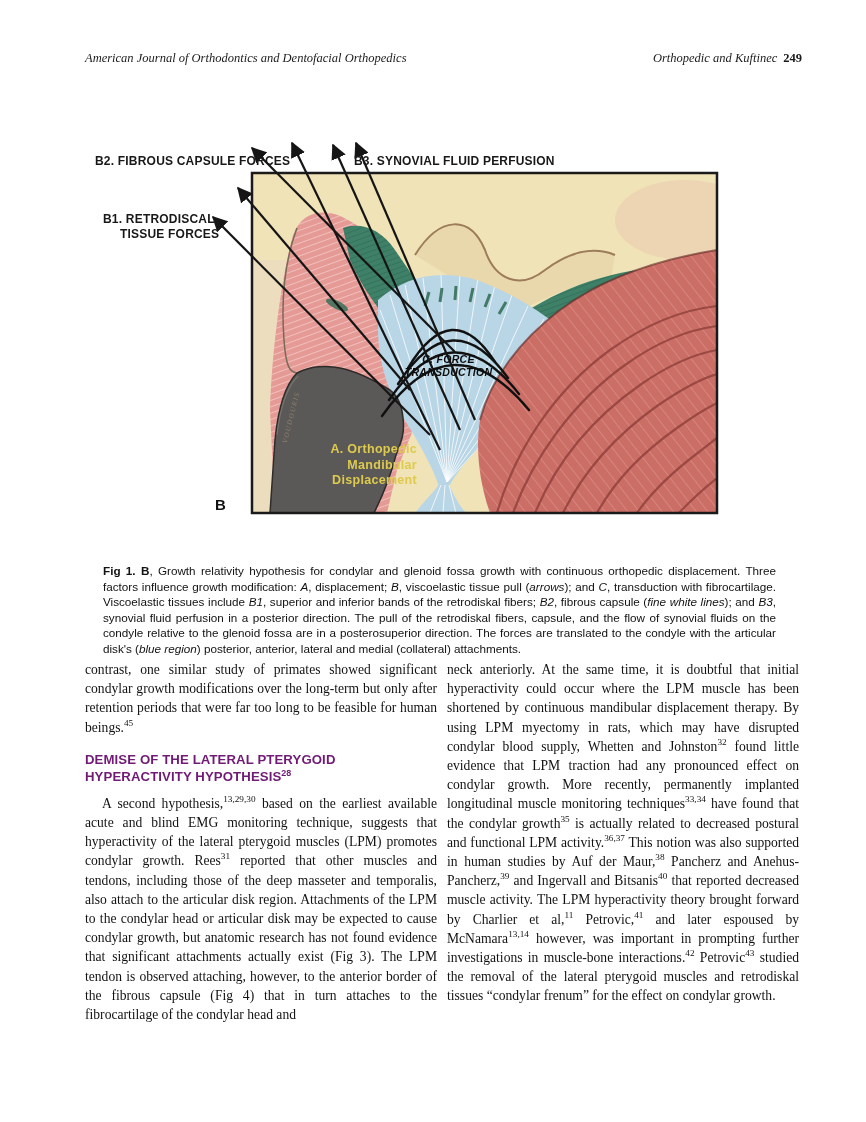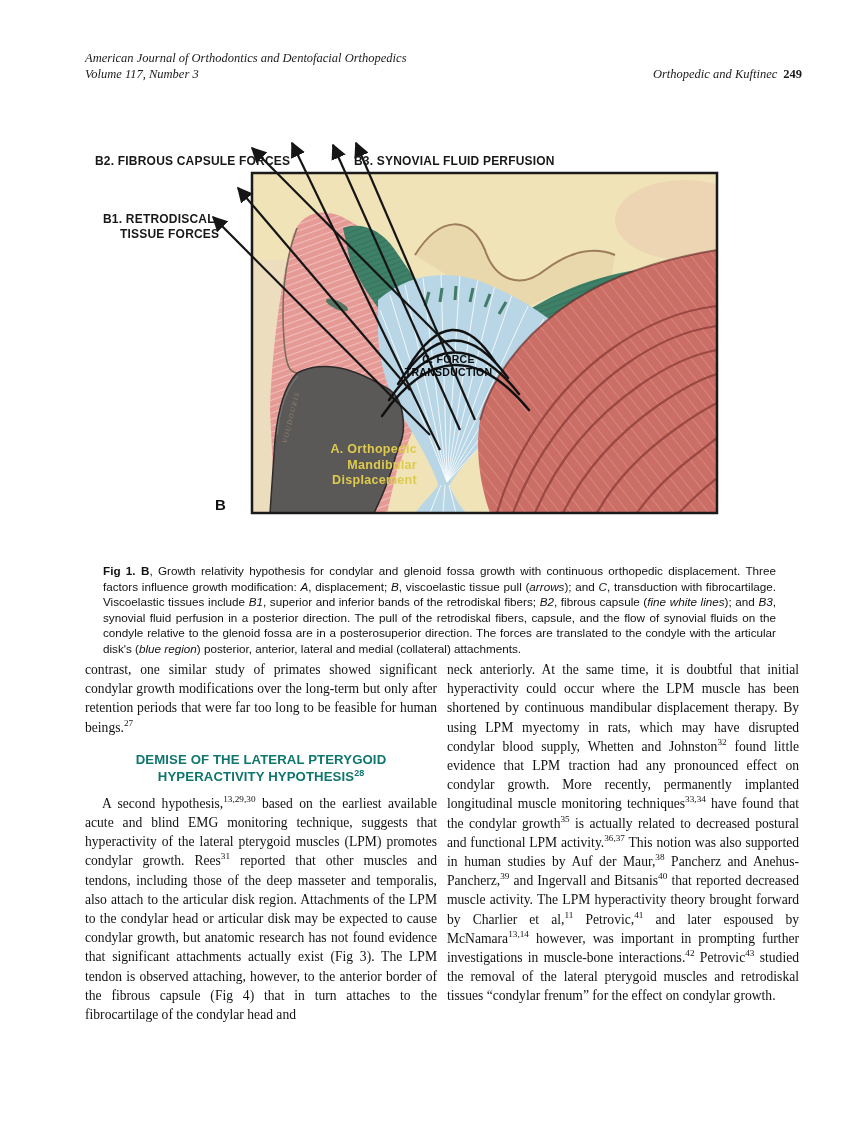--- a/index.html
+++ b/index.html
@@ -36,33 +36,32 @@
   .caption{position:absolute;left:103px;top:528px;width:673px;
            font-family:"Liberation Sans",sans-serif;font-size:11.7px;
            line-height:15.6px;text-align:justify;color:#111;margin-top:35px;}
 
   
   .cols{position:absolute;left:85px;top:660px;width:714px;display:flex;gap:10px;}
   .col{width:352px;font-size:13.6px;line-height:19.2px;text-align:justify;color:#121212;}
   .col p{margin:0;}
   .col p.indent{text-indent:17px;}
   .bodyhead{font-family:"Liberation Sans",sans-serif;font-weight:bold;
-            font-size:13.2px;line-height:17.5px;margin:14px 0 8px 0;text-align:center;
-            letter-spacing:.1px;color:#0f766e;}
+            font-size:13.2px;line-height:17.5px;margin:14px 0 8px 0;text-align:left;
+            letter-spacing:.1px;color:#701a75;}
   sup{font-size:.68em;line-height:0;vertical-align:super;letter-spacing:0;}
 </style>
 </head>
 <body>
 
 <div class="page">
 
   <div class="runhead">
     <div>
       <div>American Journal of Orthodontics and Dentofacial Orthopedics</div>
-      <div>Volume 117, Number 3</div>
     </div>
     <div>
       <span>Orthopedic and Kuftinec</span><span class="pageno">249</span>
     </div>
   </div>
 
   <div class="figwrap">
     <svg width="645" height="414" viewBox="0 0 645 414">
       <defs>
         <clipPath id="boxClip">
@@ -178,38 +177,38 @@
         <line x1="128" y1="107" x2="345" y2="325" marker-start="url(#ah)"></line>
       </g>
     </svg>
 
     <div class="figlabel" style="left:10px;top:6px;">B2. FIBROUS CAPSULE FORCES</div>
     <div class="figlabel" style="left:247px;top:6px;padding-left:22px;">B3. SYNOVIAL FLUID PERFUSION</div>
     <div class="figlabel" style="left:18px;top:64px;">
       <span>B1. RETRODISCAL</span>
       <span class="ind">TISSUE FORCES</span>
     </div>
-    <div class="clabel" style="left:296px;top:243px;">
+    <div class="clabel" style="left:296px;top:243px;font-style:italic;">
       <span>C. FORCE</span><br>
       <span>TRANSDUCTION</span>
     </div>
     <div class="alabel" style="left:162px;top:332px;">
       <span>A. Orthopedic</span><br>
       <span>Mandibular</span><br>
       <span>Displacement</span>
     </div>
     <div class="signature" style="left:196px;top:332px;">VOUDOURIS</div>
     <div class="panelB" style="left:130px;top:386px;">B</div>
   </div>
 
   <div class="caption"><span style="font-weight: bold;">Fig 1. B</span><span>, Growth relativity hypothesis for condylar and glenoid fossa growth with continuous orthopedic displacement. Three factors influence growth modification: </span><span style="font-style: italic;">A</span><span>, displacement; </span><span style="font-style: italic;">B</span><span>, viscoelastic tissue pull (</span><span style="font-style: italic;">arrows</span><span>); and </span><span style="font-style: italic;">C</span><span>, transduction with fibrocartilage. Viscoelastic tissues include </span><span style="font-style: italic;">B1</span><span>, superior and inferior bands of the retrodiskal fibers; </span><span style="font-style: italic;">B2</span><span>, fibrous capsule (</span><span style="font-style: italic;">fine white lines</span><span>); and </span><span style="font-style: italic;">B3</span><span>, synovial fluid perfusion in a posterior direction. The pull of the retrodiskal fibers, capsule, and the flow of synovial fluids on the condyle relative to the glenoid fossa are in a posterosuperior direction. The forces are translated to the condyle with the articular disk's (</span><span style="font-style: italic;">blue region</span><span>) posterior, anterior, lateral and medial (collateral) attachments.</span></div>
 
   <div class="cols">
     <div class="col">
-      <p><span>contrast, one similar study of primates showed significant condylar growth modifications over the long-term but only after retention periods that were far too long to be feasible for human beings.</span><sup>27</sup></p>
+      <p><span>contrast, one similar study of primates showed significant condylar growth modifications over the long-term but only after retention periods that were far too long to be feasible for human beings.</span><sup>45</sup></p>
       <div class="bodyhead"><span>DEMISE OF THE LATERAL PTERYGOID HYPERACTIVITY HYPOTHESIS</span><sup>28</sup></div>
       <p class="indent"><span>A second hypothesis,</span><sup>13,29,30</sup><span> based on the earliest available acute and blind EMG monitoring technique, suggests that hyperactivity of the lateral pterygoid muscles (LPM) promotes condylar growth. Rees</span><sup>31</sup><span> reported that other muscles and tendons, including those of the deep masseter and temporalis, also attach to the articular disk region. Attachments of the LPM to the condylar head or articular disk may be expected to cause condylar growth, but anatomic research has not found evidence that significant attachments actually exist (Fig 3). The LPM tendon is observed attaching, however, to the anterior border of the fibrous capsule (Fig 4) that in turn attaches to the fibrocartilage of the condylar head and</span></p>
     </div>
     <div class="col">
       <p><span>neck anteriorly. At the same time, it is doubtful that initial hyperactivity could occur where the LPM muscle has been shortened by continuous mandibular displacement therapy. By using LPM myectomy in rats, which may have disrupted condylar blood supply, Whetten and Johnston</span><sup>32</sup><span> found little evidence that LPM traction had any pronounced effect on condylar growth. More recently, permanently implanted longitudinal muscle monitoring techniques</span><sup>33,34</sup><span> have found that the condylar growth</span><sup>35</sup><span> is actually related to decreased postural and functional LPM activity.</span><sup>36,37</sup><span> This notion was also supported in human studies by Auf der Maur,</span><sup>38</sup><span> Pancherz and Anehus-Pancherz,</span><sup>39</sup><span> and Ingervall and Bitsanis</span><sup>40</sup><span> that reported decreased muscle activity. The LPM hyperactivity theory brought forward by Charlier et al,</span><sup>11</sup><span> Petrovic,</span><sup>41</sup><span> and later espoused by McNamara</span><sup>13,14</sup><span> however, was important in prompting further investigations in muscle-bone interactions.</span><sup>42</sup><span> Petrovic</span><sup>43</sup><span> studied the removal of the lateral pterygoid muscles and retrodiskal tissues “condylar frenum” for the effect on condylar growth.</span></p>
     </div>
   </div>
 
 </div>
 

